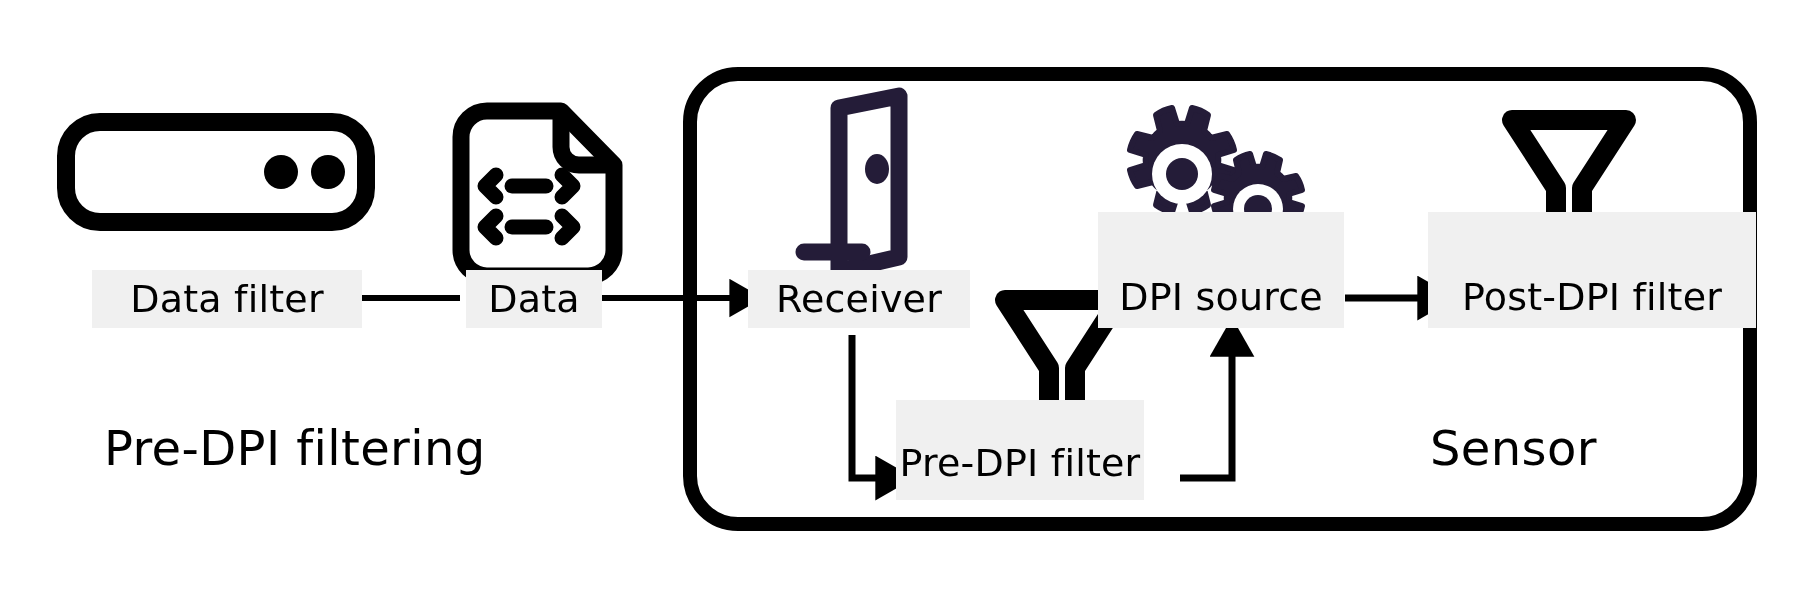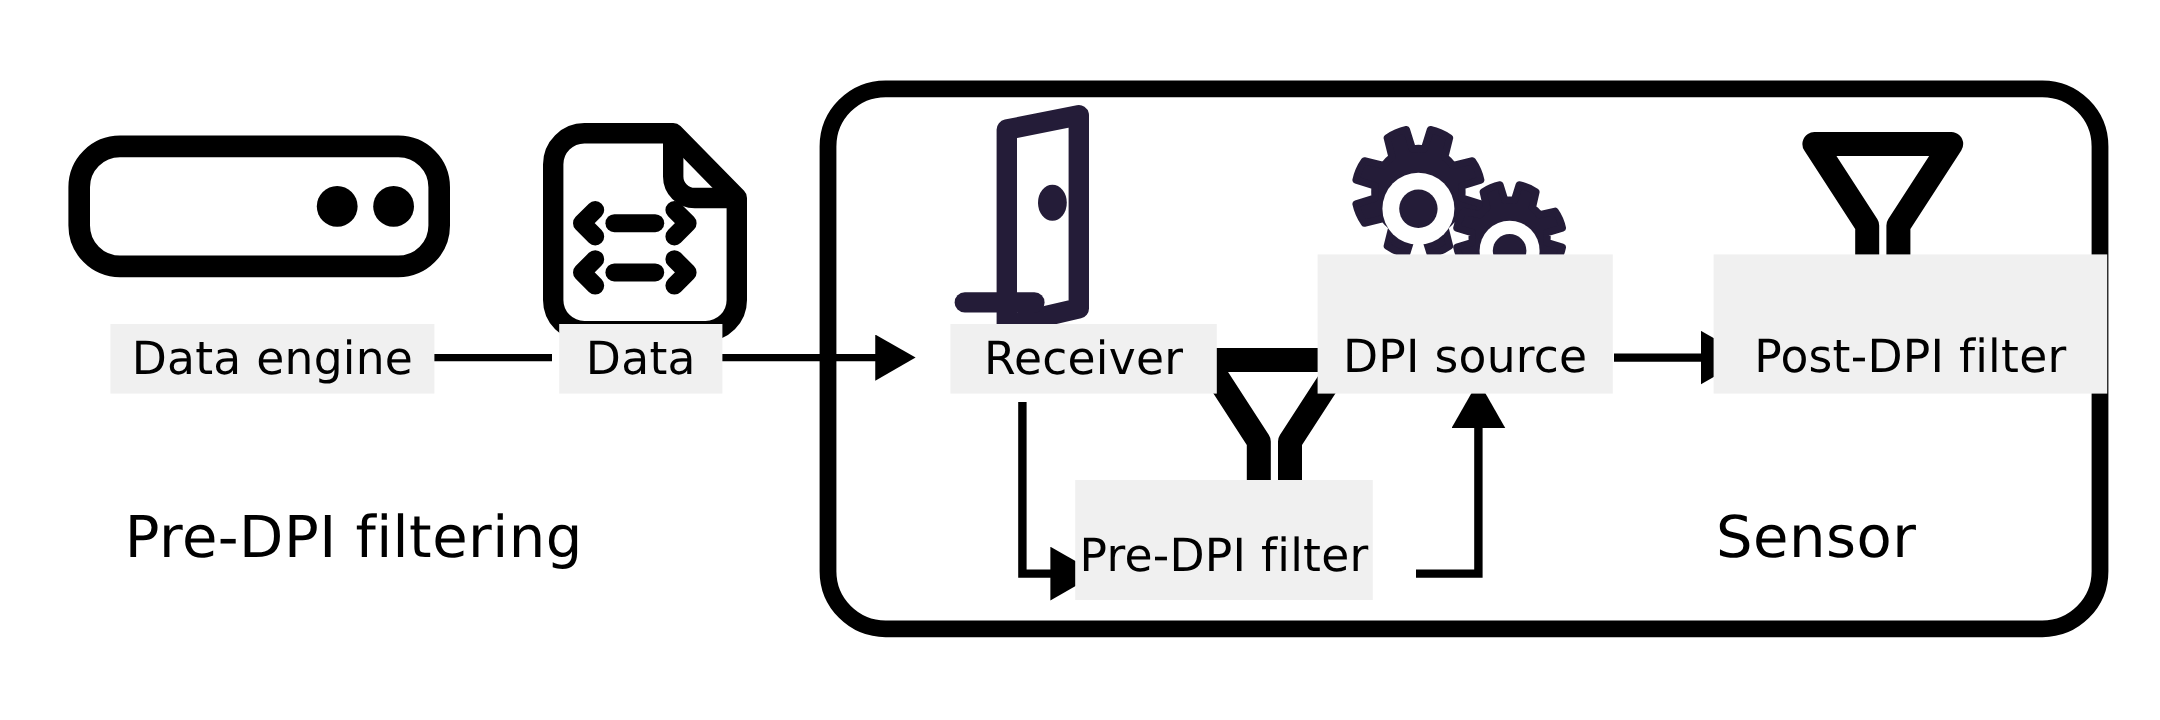--- a/index.html
+++ b/index.html
@@ -127,25 +127,25 @@
 
     <line x1="584" y1="298" x2="742" y2="298" stroke="#000000" stroke-width="6" marker-end="url(#arrowhead)"></line>
 
     <path d="M852,335 V478 H890" fill="none" stroke="#000000" stroke-width="7" marker-end="url(#arrowhead)"></path>
 
     <path d="M1180,478 H1232 V342" fill="none" stroke="#000000" stroke-width="7" marker-end="url(#arrowhead)"></path>
 
     <line x1="1345" y1="298" x2="1432" y2="298" stroke="#000000" stroke-width="7" marker-end="url(#arrowhead)"></line>
   </svg>
 
-  <div class="node-label" style="left:92px; top:270px; width:270px; height:58px;">Data engine</div>
+  <div class="node-label" style="left:92px; top:270px; width:270px; height:58px;">Data filter</div>
 
   <div class="node-label" style="left:466px; top:270px; width:136px; height:58px;">Data</div>
 
-  <div class="node-label" style="left:748px; top:270px; width:222px; height:58px;margin-left:44px;">Receiver</div>
+  <div class="node-label" style="left:748px; top:270px; width:222px; height:58px;">Receiver</div>
 
   <div class="node-label" style="left:896px; top:400px; width:248px; height:100px; align-items:flex-end; padding-bottom:18px;">Pre-DPI filter</div>
 
   <div class="node-label" style="left:1098px; top:212px; width:246px; height:116px; align-items:flex-end; padding-bottom:12px;">DPI source</div>
 
   <div class="node-label" style="left:1428px; top:212px; width:328px; height:116px; align-items:flex-end; padding-bottom:12px;">Post-DPI filter</div>
 
   <div class="section-title" style="left:1430px; top:424px;">Sensor</div>
 
   <div class="section-title" style="left:104px; top:424px;">Pre-DPI filtering</div>

